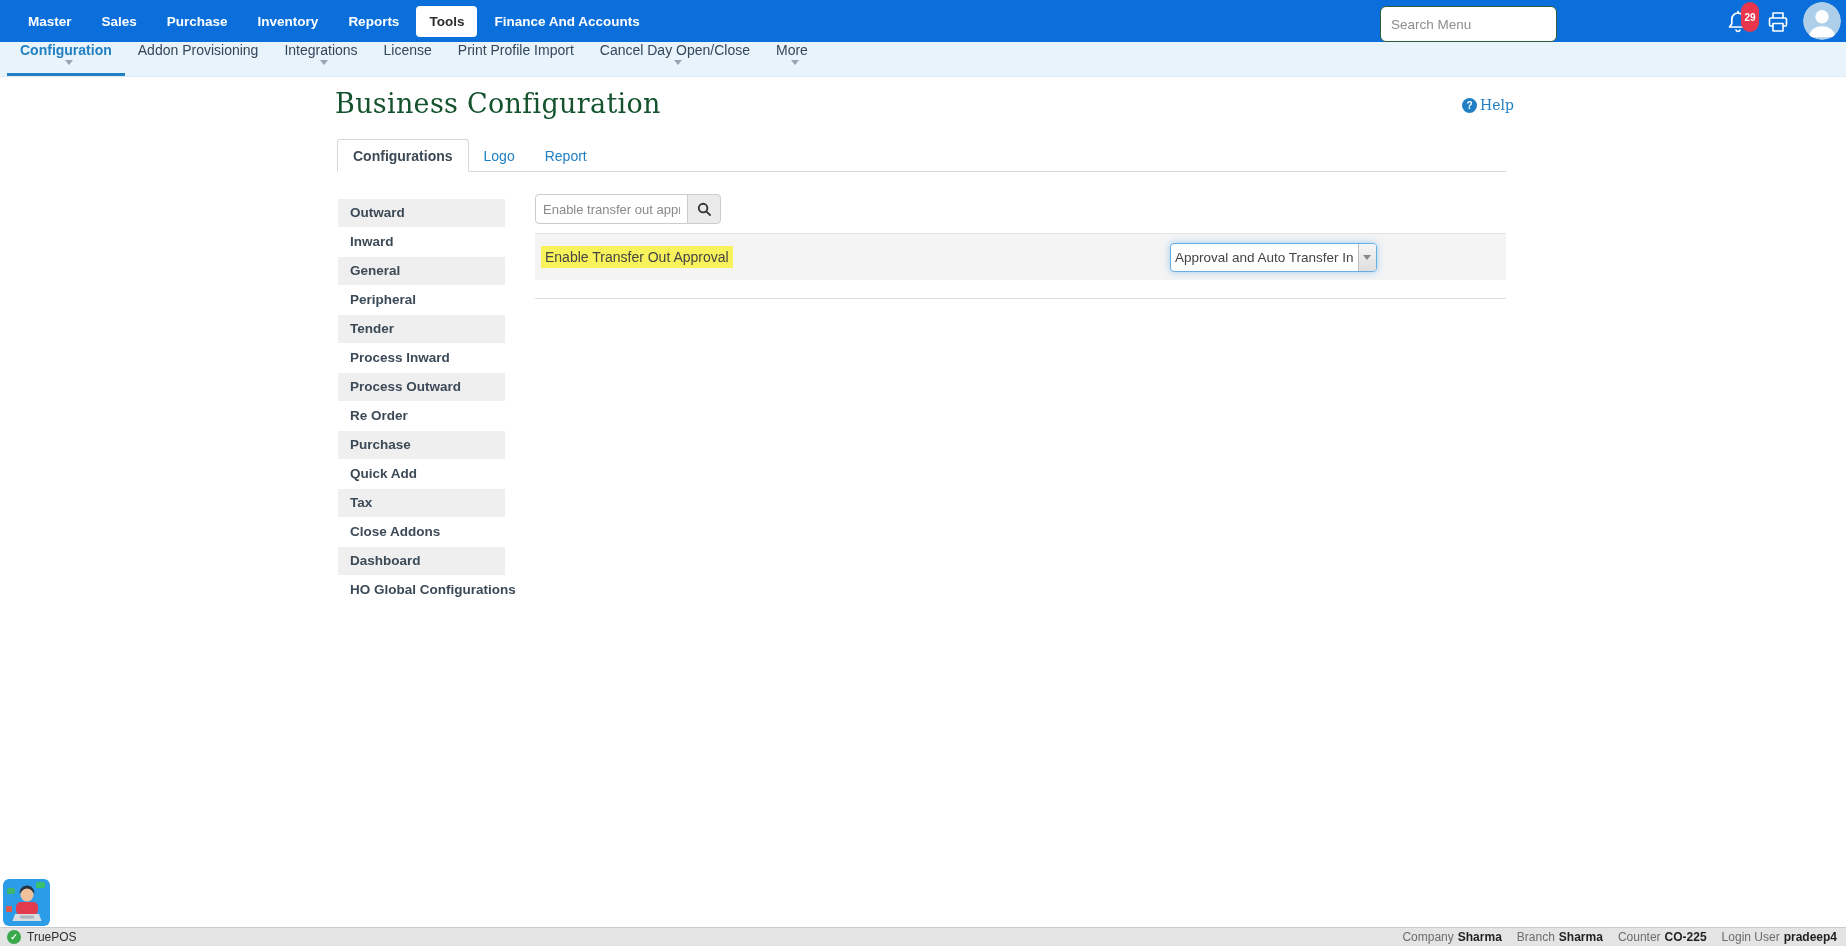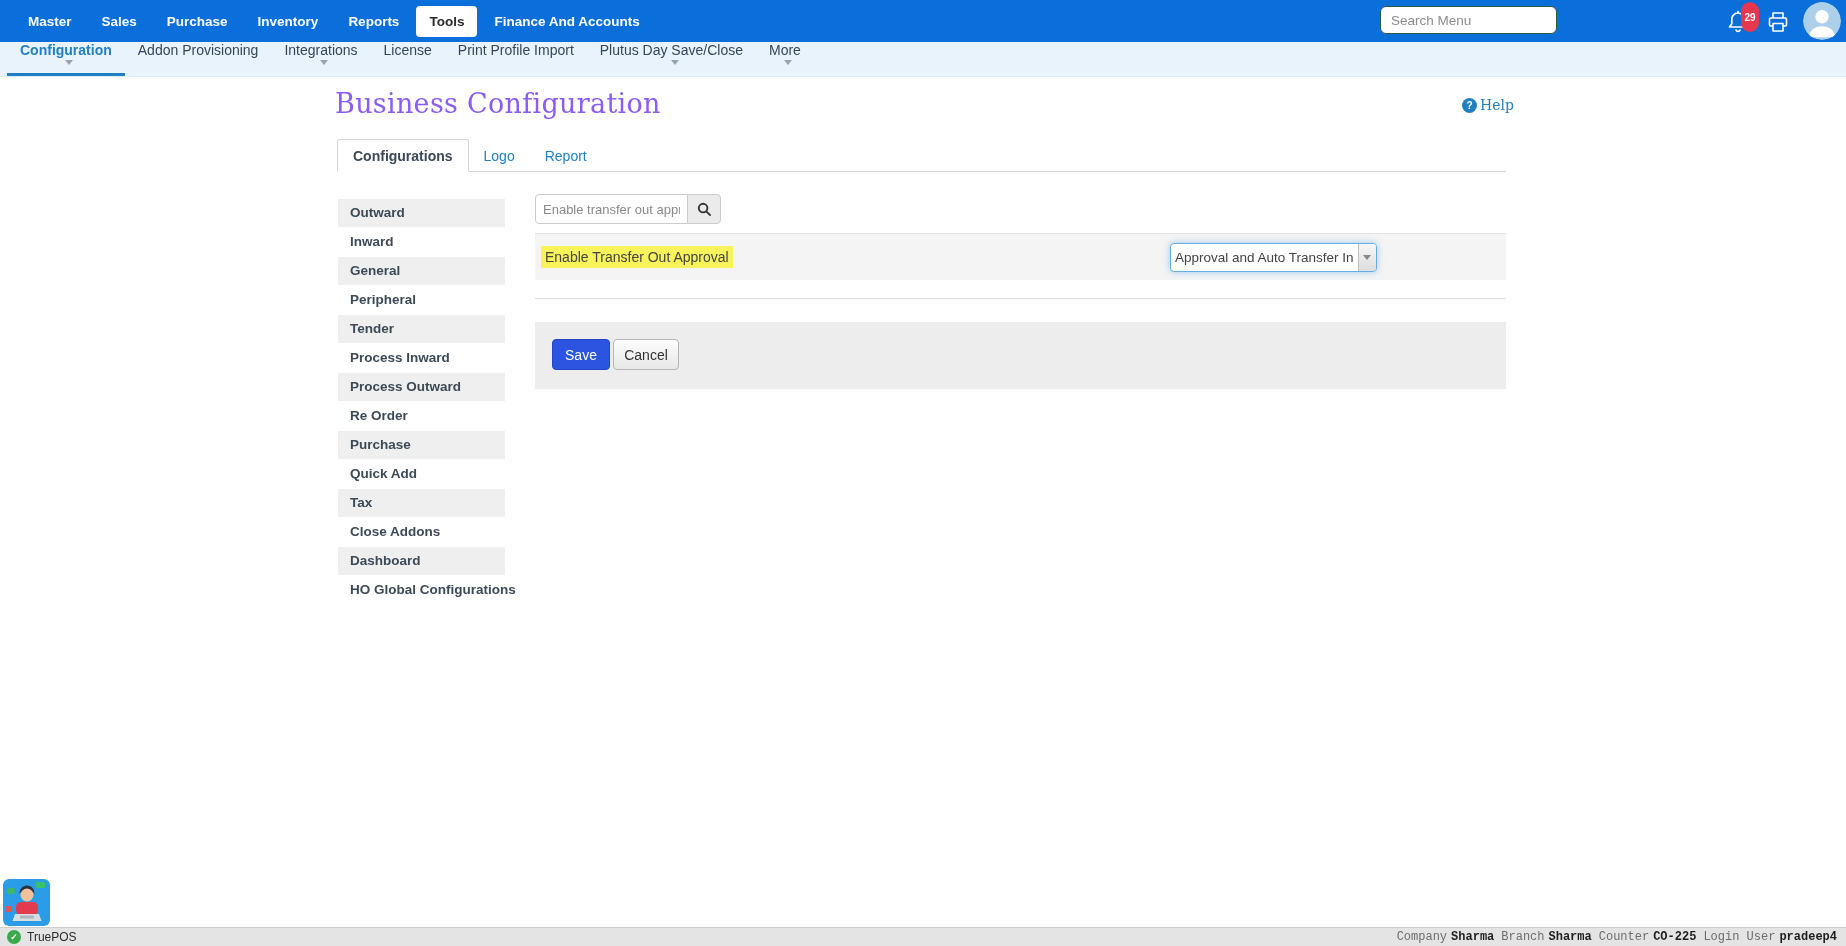--- a/index.html
+++ b/index.html
@@ -14,21 +14,21 @@
     position:relative; height:42px; background:#0b6fdb;
     display:flex; align-items:center; padding-left:13px;
   }
   .topnav .nav-item {
     color:#fff; font-size:13.5px; font-weight:bold;
     padding:8px 13px; margin:0 2px; border-radius:4px; cursor:pointer;
     white-space:nowrap;
   }
   .topnav .nav-item.active { background:#fff; color:#2b2b2b; }
   .search-menu {
-    position:absolute; left:1380px; top:6px; width:177px; height:28px;
+    position:absolute; left:1380px; top:6px; width:177px; height:36px;
     border:1px solid #2f5d3a; border-radius:6px; padding:0 10px;
     font-size:13.5px; color:#333; outline:none; background:#fff;
     font-family:"Liberation Sans", sans-serif;
   }
   .search-menu::placeholder { color:#8d8d8d; }
   .bell-wrap { position:absolute; left:1726px; top:9px; width:24px; height:26px; cursor:pointer; }
   .notif-badge {
     position:absolute; left:1741px; top:2px; min-width:18px; height:16px;
     background:#e8374d; border-radius:9px; color:#fff; font-size:10px; font-weight:bold;
     display:flex; align-items:center; justify-content:center; padding:15px 3px; cursor:pointer;
@@ -56,21 +56,21 @@
     width:0; height:0; margin-left:7px; margin-top:2px;
     border-left:4.5px solid transparent; border-right:4.5px solid transparent;
     border-top:5px solid #97a5b2;
   }
   .subnav-item:not(.has-caret) .caret { display:none; }
 
   
   .page-title {
     position:absolute; left:335px; top:88px;
     font-family:"DejaVu Serif", serif; font-size:27px; font-weight:500;
-    color:#8b5cf6; letter-spacing:.3px;
+    color:#14532d; letter-spacing:.3px;
   }
   .help-link {
     position:absolute; left:1462px; top:97px; display:flex; align-items:center; gap:3px;
     color:#2180c4; font-size:14px; cursor:pointer; font-family:"DejaVu Serif", serif;
   }
   .help-q {
     width:15px; height:15px; border-radius:50%; background:#2180c4; color:#fff;
     font-size:10px; font-weight:bold; display:flex; align-items:center; justify-content:center;
     font-family:"Liberation Sans", sans-serif;
   }
@@ -159,21 +159,21 @@
     position:absolute; left:0; bottom:0; width:100%; height:19px;
     background:#e4e4e4; border-top:1px solid #cdcdcd;
     display:flex; align-items:center; font-size:12px;
   }
   .status-left { display:flex; align-items:center; gap:6px; padding-left:7px; }
   .check-icon {
     width:14px; height:14px; border-radius:50%; background:#3aa94c; color:#fff;
     font-size:9px; display:flex; align-items:center; justify-content:center; font-weight:bold;
   }
   .app-name { color:#2d2d2d; }
-  .status-right { margin-left:auto; display:flex; gap:7px; padding-right:9px;font-family:Liberation Mono, monospace; }
+  .status-right { margin-left:auto; display:flex; gap:15px; padding-right:9px; }
   .status-pair { display:flex; gap:4px; white-space:nowrap; }
   .status-pair .lbl { color:#6d6d6d; }
   .status-pair .val { color:#1f1f1f; font-weight:bold; }
 </style>
 </head>
 <body>
 
 <div class="topnav">
   <div style="display:flex; align-items:center;">
 
@@ -257,21 +257,21 @@
         <span>License</span>
 
       </div>
 
       <div class="subnav-item">
         <span>Print Profile Import</span>
 
       </div>
 
       <div class="subnav-item has-caret">
-        <span>Plutus Day Save/Close</span>
+        <span>Cancel Day Open/Close</span>
         <span class="caret"></span>
       </div>
 
       <div class="subnav-item has-caret">
         <span>More</span>
         <span class="caret"></span>
       </div>
 
   </div>
 </div>
@@ -379,24 +379,20 @@
       <div class="setting-select">
         <span class="select-text">Approval and Auto Transfer In</span>
         <span class="select-caret-btn">
           <span class="tri"></span>
         </span>
       </div>
     </div>
     <div class="config-row2"></div>
   </div>
 
-  <div class="save-section">
-    <button class="btn-save">Save</button>
-    <button class="btn-cancel">Cancel</button>
-  </div>
 
 </div>
 
 <div class="truepos-avatar">
   <svg viewBox="0 0 47 47" width="47" height="47">
     <rect width="47" height="47" rx="5" fill="#2a9ce8"></rect>
     <rect x="33" y="3" width="9" height="6" rx="1.5" fill="#39c16c"></rect>
     <rect x="4" y="9" width="8" height="6" rx="1.5" fill="#3fb56e"></rect>
     <rect x="3" y="27" width="6" height="6" rx="1" fill="#e2574c"></rect>
     <path d="M16.5 15c0-5 3-8.5 7.5-8.5s7.5 3.5 7.5 8.5c-2-3-4.5-4-7.5-4s-5.5 1-7.5 4z" fill="#27343f"></path>

